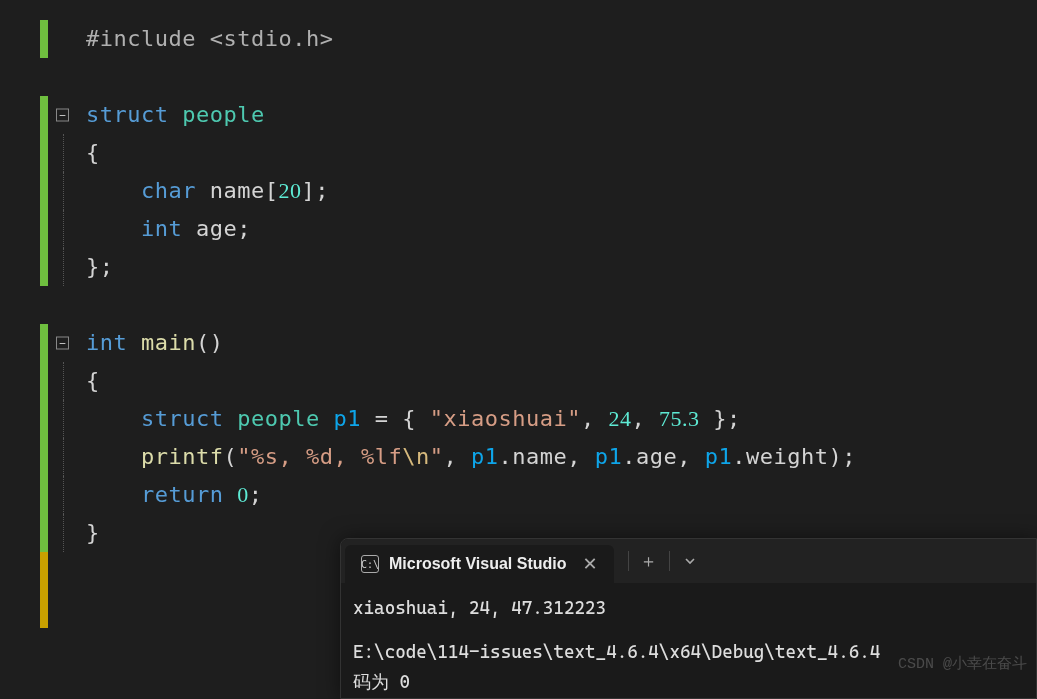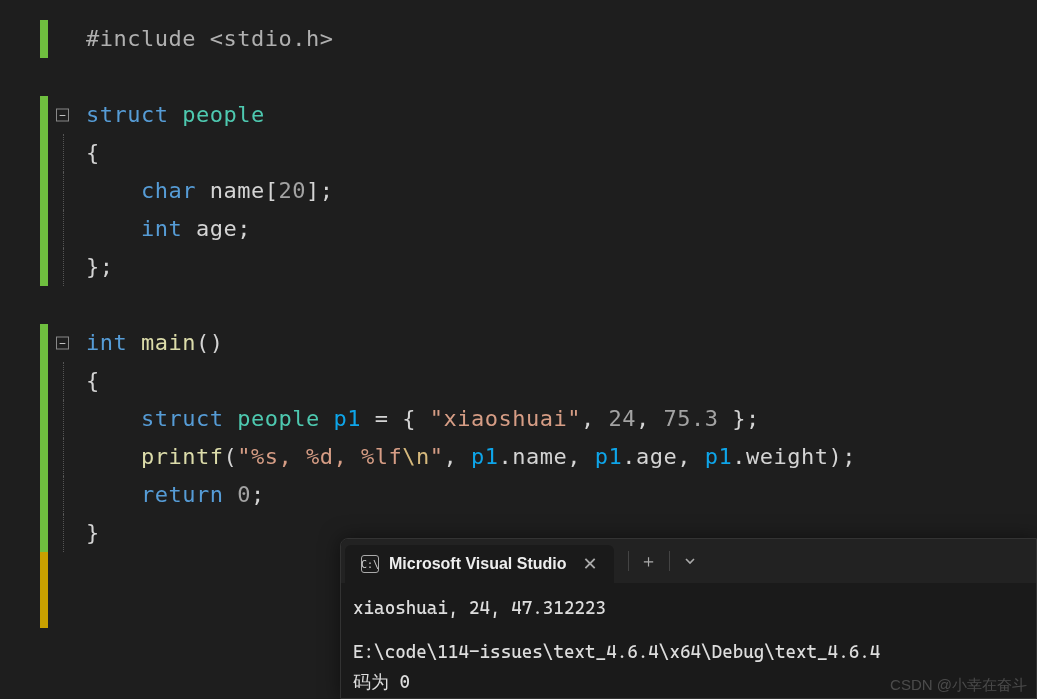--- a/index.html
+++ b/index.html
@@ -73,21 +73,21 @@
     color: #d4d4d4;
     letter-spacing: 0.5px;
   }
   .tk-pre   { color: #b0b0b0; }
   .tk-kw    { color: #569cd6; margin-top: 8px; }
   .tk-type  { color: #4ec9b0; margin-top: 8px; }
   .tk-id    { color: #d4d4d4; }
   .tk-func  { color: #dcdcaa; }
   .tk-var   { color: #0ea5e9; }
   .tk-str   { color: #d69d85; }
-  .tk-num   { color: #a3a3a3; }
+  .tk-num   { color: #5eead4; font-family: Liberation Serif, serif; }
   .tk-punc  { color: #d4d4d4; }
   .tk-esc   { color: #d7ba7d; }
 
   
   .terminal {
     position: absolute;
     left: 340px;
     top: 538px;
     right: 0;
     bottom: 0;
@@ -162,24 +162,24 @@
   .term-body {
     padding: 10px 12px;
     color: #ddd;
     font-size: 18px;
     line-height: 30px;
     font-family: "Consolas","Cascadia Mono",monospace;
   }
   .watermark {
     position: absolute;
     right: 10px;
-    bottom: 4px;
+    bottom: 26px;
     color: rgba(200,200,200,0.28);
     font-size: 15px;
-    font-family: Liberation Sans, sans-serif;
+    font-family: Liberation Mono, monospace;
     pointer-events: none;
     text-align: center;
   }
 </style>
 </head>
 <body>
 
 <div class="editor">
 
   <div class="line">

